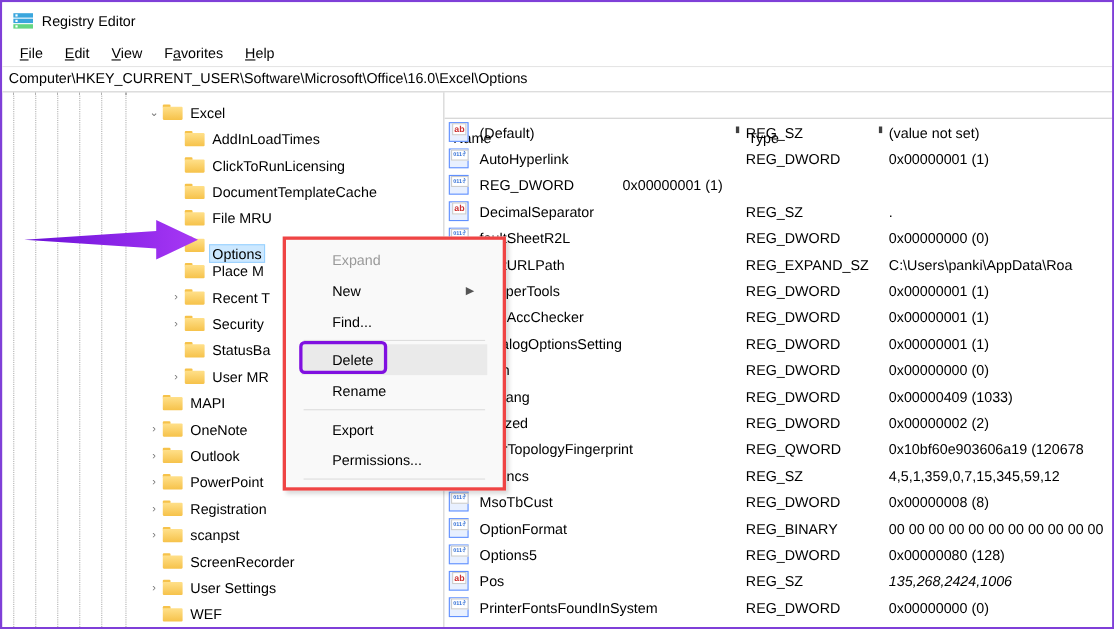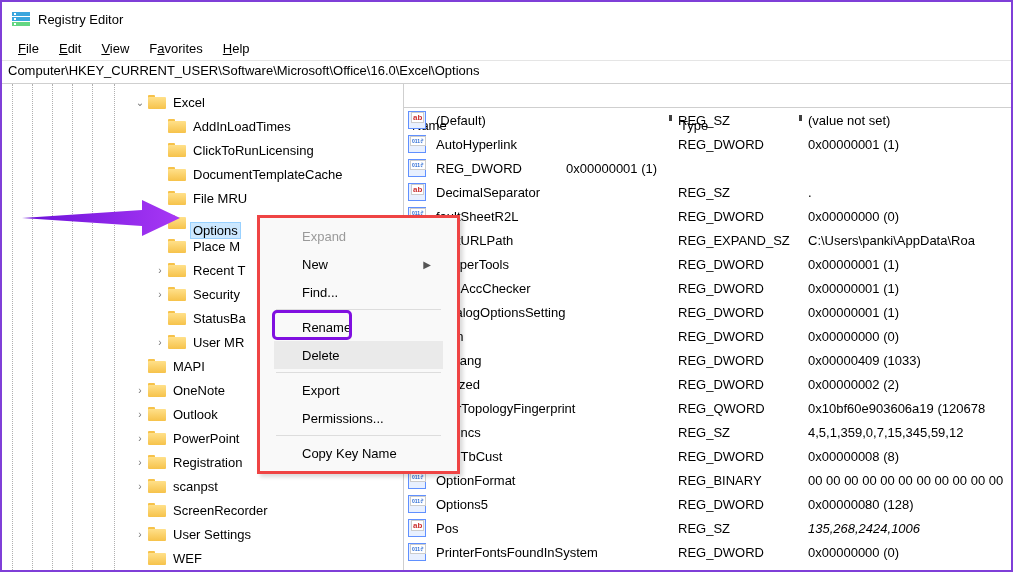--- a/index.html
+++ b/index.html
@@ -343,37 +343,34 @@
       <span>Expand</span>
     </div>
     <div class="ctx-item">
       <span>New</span>
       <span class="arrow">▶</span>
     </div>
     <div class="ctx-item">
       <span>Find...</span>
     </div>
     <div class="ctx-sep"></div>
-    <div class="ctx-item">
-      <span>Rename</span>
-    </div>
     <div class="ctx-item hover">
       <span>Delete</span>
     </div>
+    <div class="ctx-item">
+      <span>Rename</span>
+    </div>
     <div class="ctx-sep"></div>
     <div class="ctx-item">
       <span>Export</span>
     </div>
     <div class="ctx-item">
       <span>Permissions...</span>
     </div>
     <div class="ctx-sep"></div>
-    <div class="ctx-item">
-      <span>Copy Key Name</span>
-    </div>
   </div>
 <div class="ctx-highlight"></div>
 
 <svg class="big-arrow" width="160" height="40" viewBox="0 0 160 40">
   <defs>
     <linearGradient id="g1" x1="0" y1="0" x2="1" y2="0">
       <stop offset="0" stop-color="#6a10d8"></stop>
         <stop offset="1" stop-color="#a838f5"></stop>
     </linearGradient>
   </defs>

